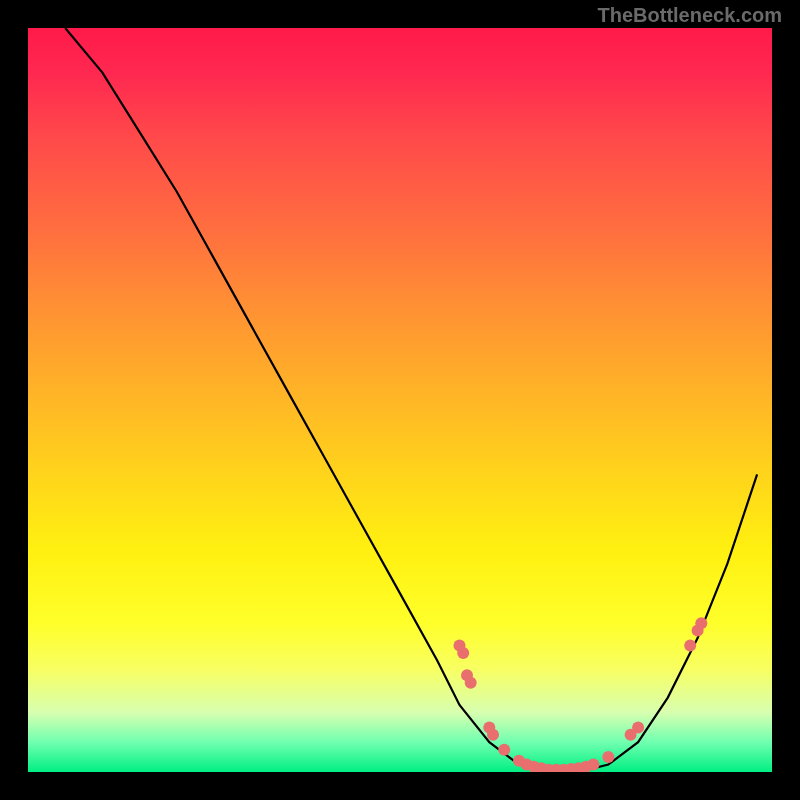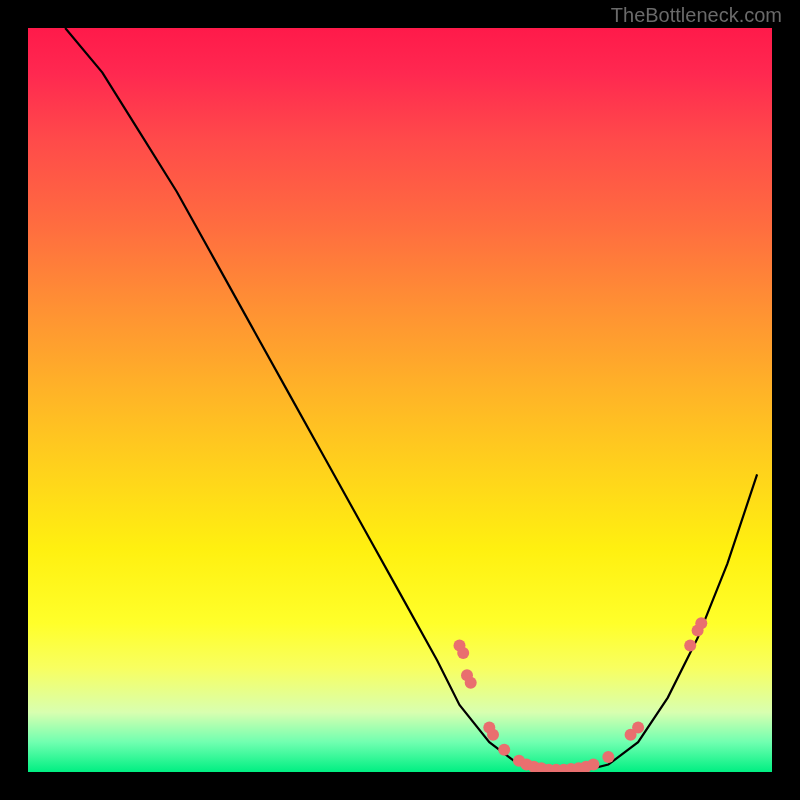--- a/index.html
+++ b/index.html
@@ -9,21 +9,21 @@
     background: #000;
     position: relative;
     font-family: Arial, sans-serif;
   }
   .watermark {
     position: absolute;
     top: 4px;
     right: 18px;
     color: #6a6a6a;
     font-size: 20px;
-    font-weight: 400;
+    font-weight: 700;
     z-index: 10;
   }
   .chart-area {
     position: absolute;
     left: 28px;
     top: 28px;
     width: 744px;
     height: 744px;
     overflow: hidden;
   }

